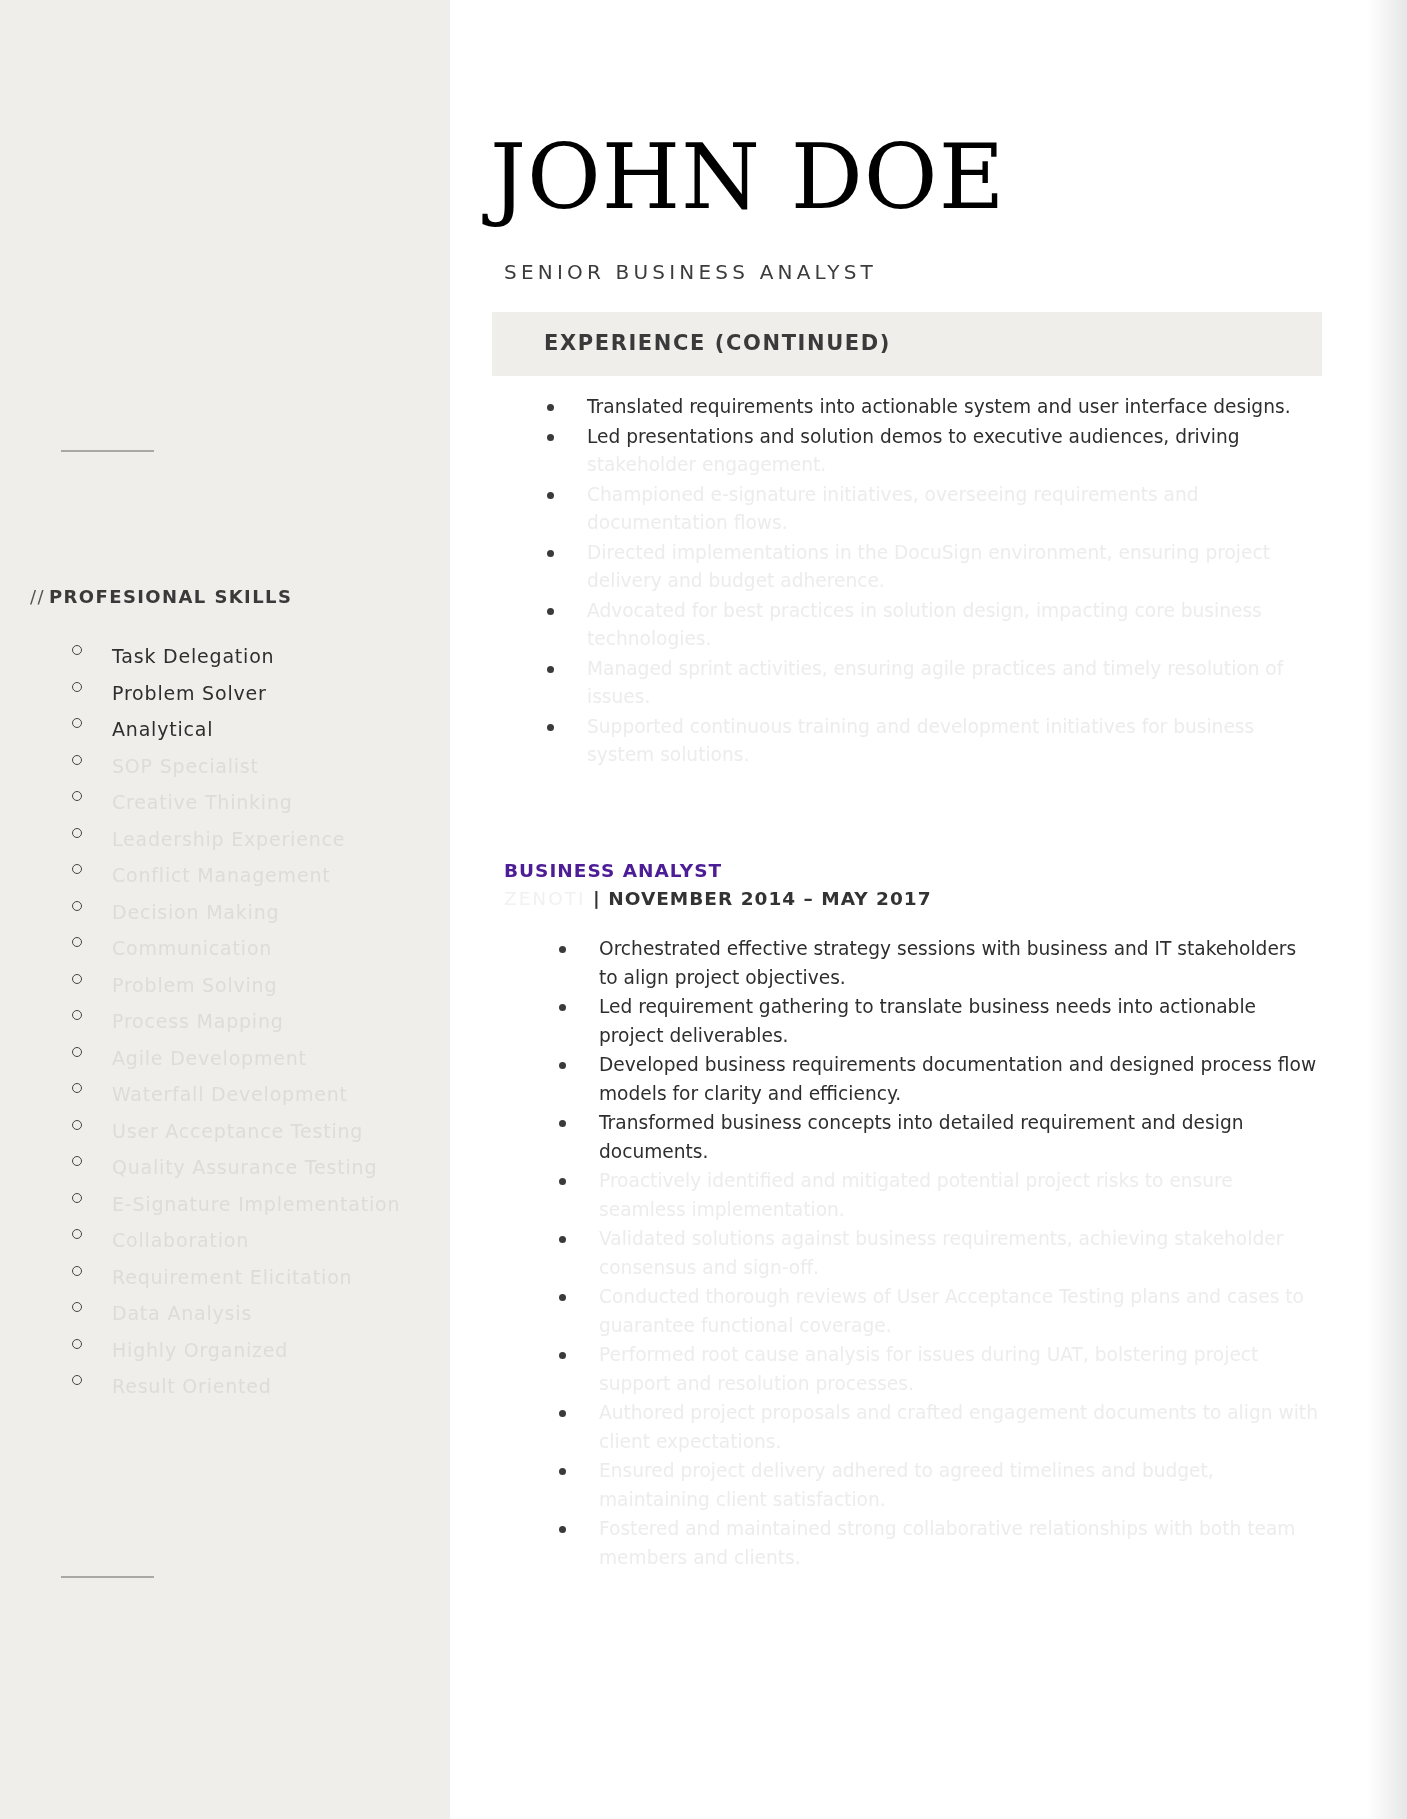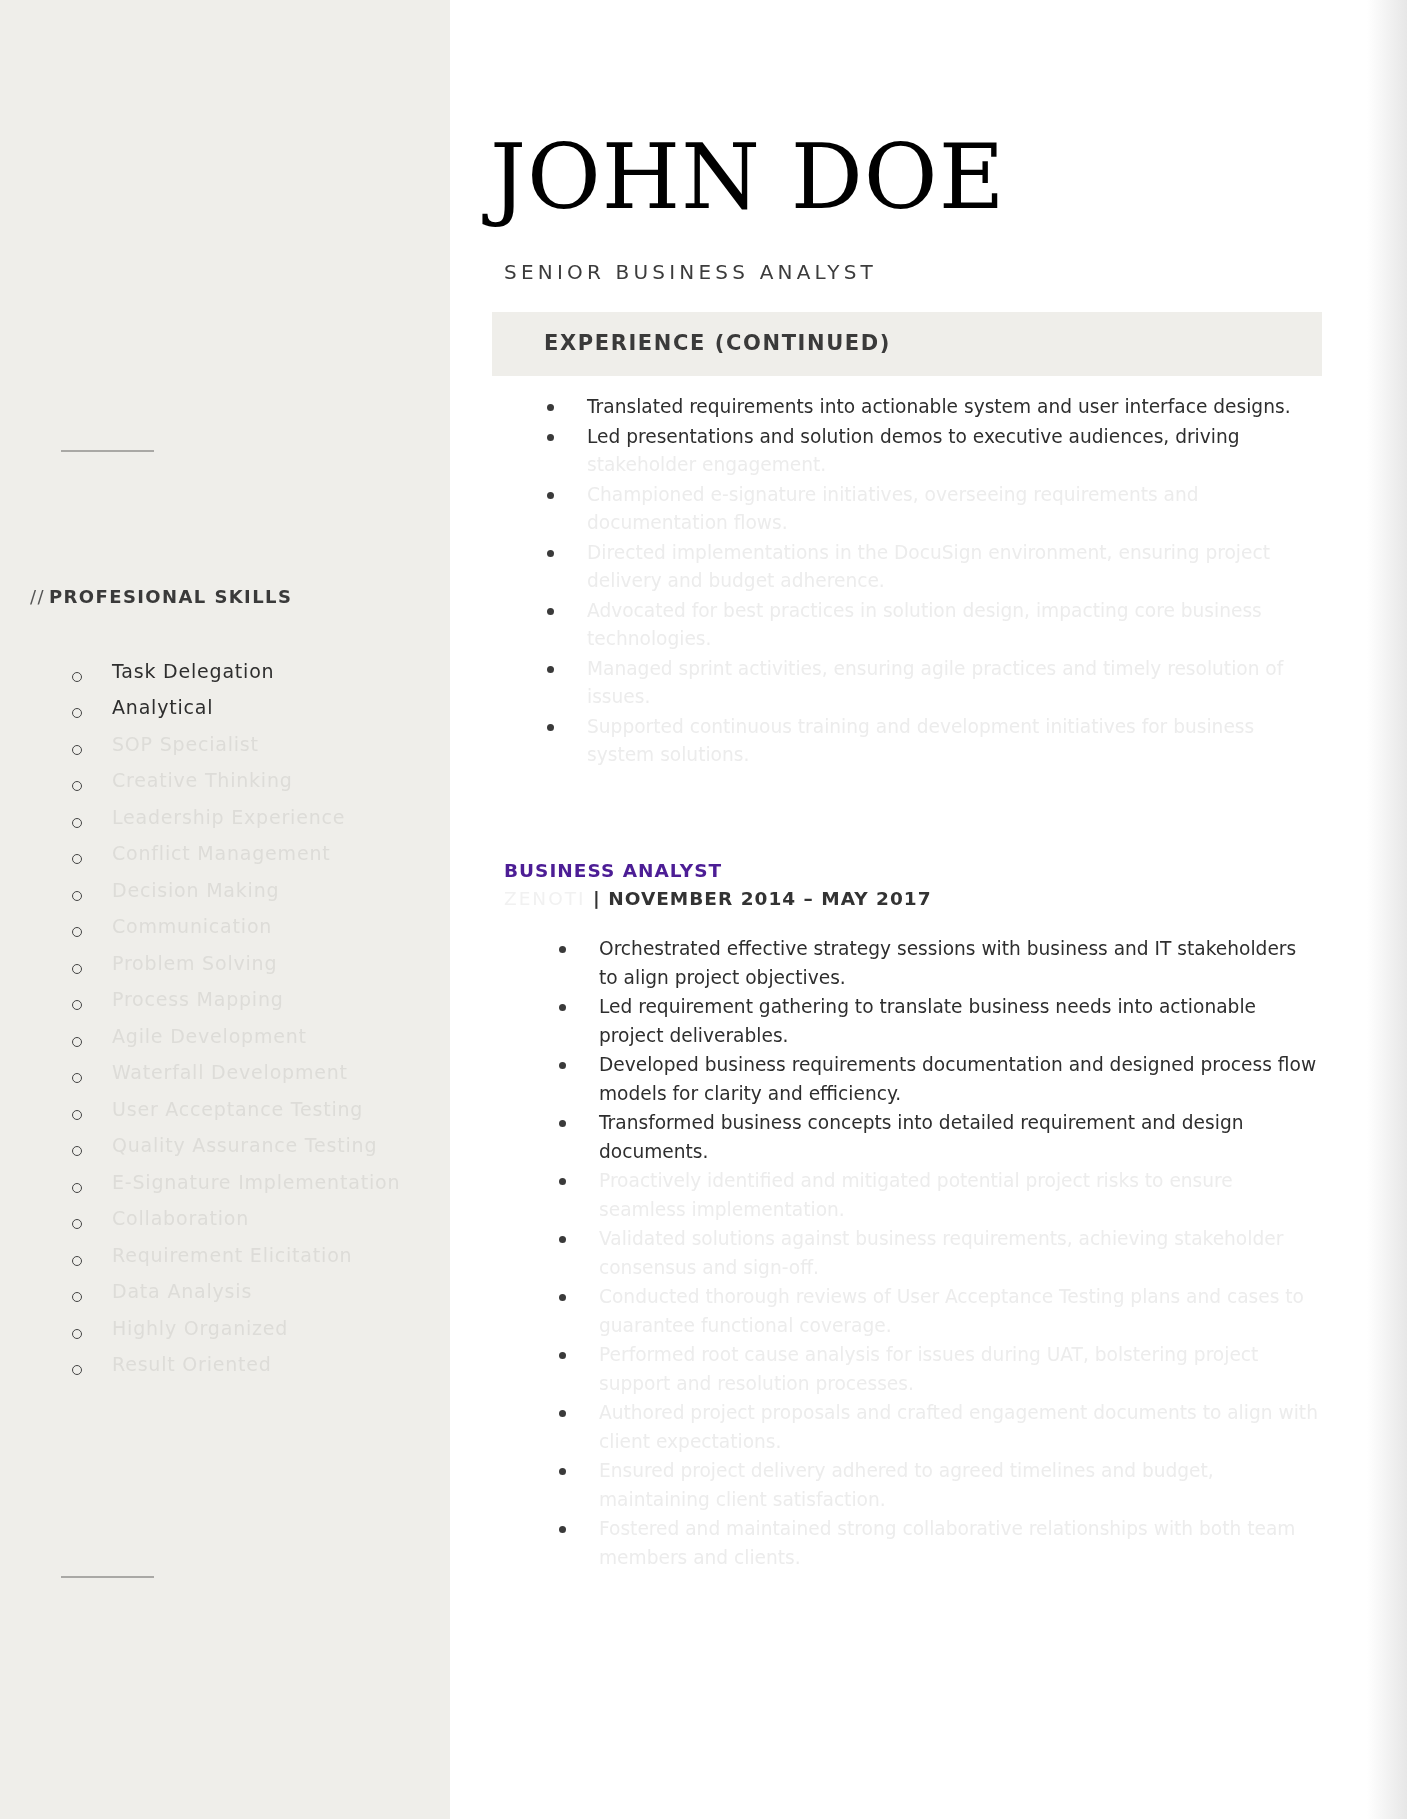--- a/index.html
+++ b/index.html
@@ -53,21 +53,21 @@
       position: absolute;
       left: 70px;
       top: 645px;
       margin: 0;
       padding: 0;
       list-style: none;
     }
     .skills-list li {
       height: 36.5px;
       display: flex;
-      align-items: flex-end;
+      align-items: flex-start;
       font-family: "DejaVu Sans", sans-serif;
       font-size: 19px;
       letter-spacing: 0.8px;
       color: #2e2e2e;
       white-space: nowrap;
     }
     .skills-list li.faded { color: #dddcd8; }
     .skills-list .circle {
       display: inline-block;
       width: 8px;
@@ -210,20 +210,24 @@
     <span class="slashes">//</span><span>PROFESIONAL SKILLS</span>
   </div>
 
   <ul class="skills-list">
     <li>
         <span class="circle"></span>
         <span>Task Delegation</span>
       </li>
     <li>
         <span class="circle"></span>
+        <span>Problem Solver</span>
+      </li>
+    <li>
+        <span class="circle"></span>
         <span>Analytical</span>
       </li>
     <li class="faded">
         <span class="circle"></span>
         <span>SOP Specialist</span>
       </li>
     <li class="faded">
         <span class="circle"></span>
         <span>Creative Thinking</span>
       </li>

